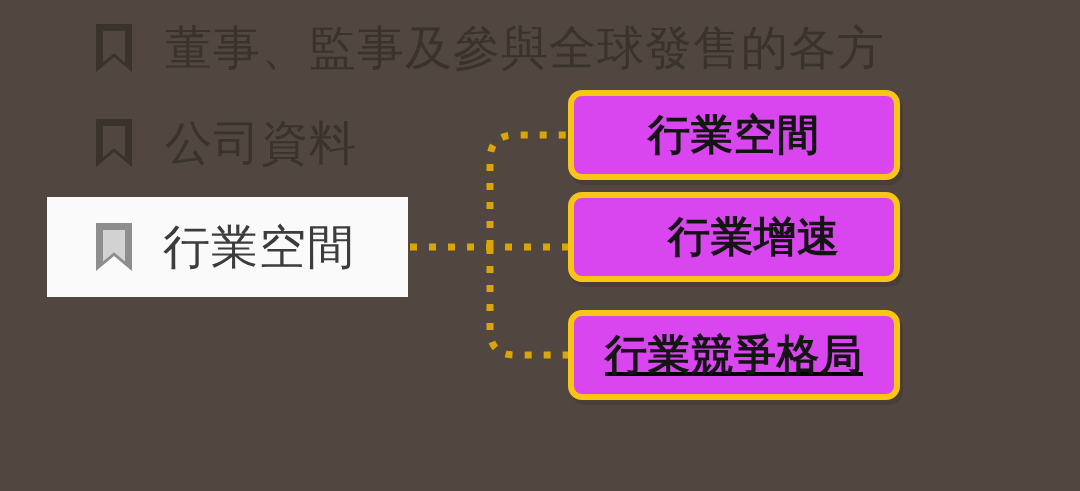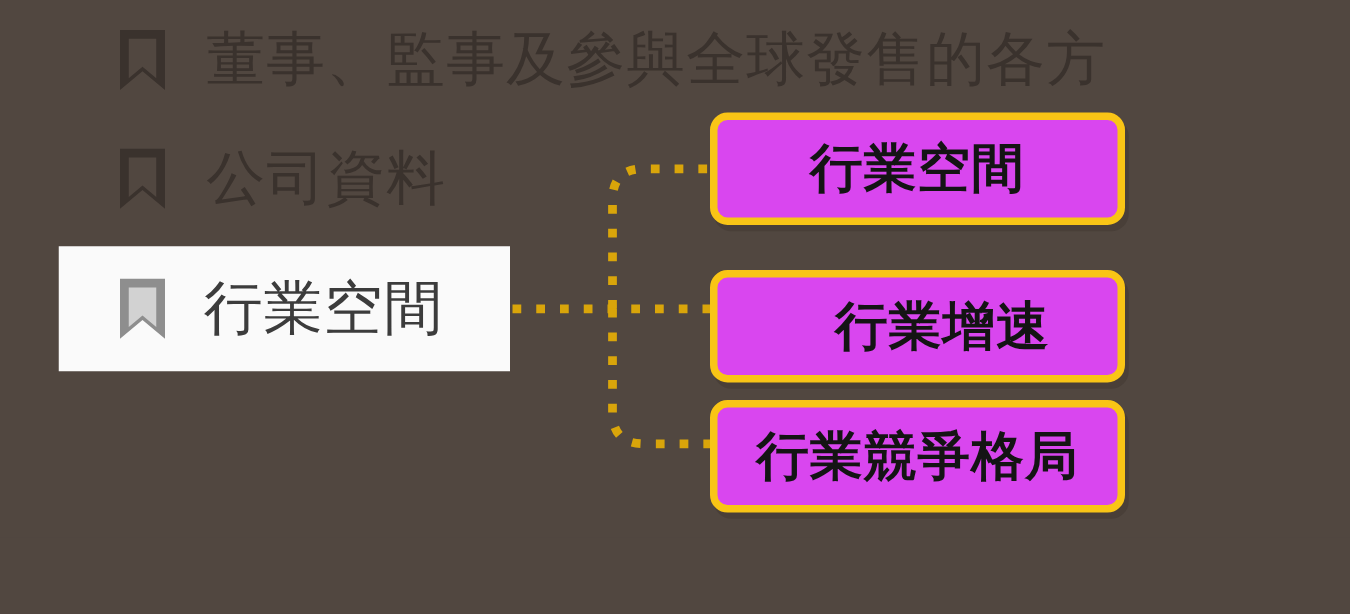--- a/index.html
+++ b/index.html
@@ -115,22 +115,22 @@
   }
   .node .node-label {
     font-size: 42px;
     line-height: 1;
     letter-spacing: 1px;
     color: #141414;
     font-weight: 700;
     white-space: nowrap;
   }
   .node-1 { top: 90px; }
-  .node-2 { top: 216px; padding-left: 40px; }
-  .node-3 { top: 320px; }
+  .node-2 { top: 192px; padding-left: 40px; }
+  .node-3 { top: 310px; text-decoration: underline; }
 </style>
 </head>
 <body>
 
 <div id="stage">
 
   <div class="toc-card"></div>
 
   <div class="toc">
 

